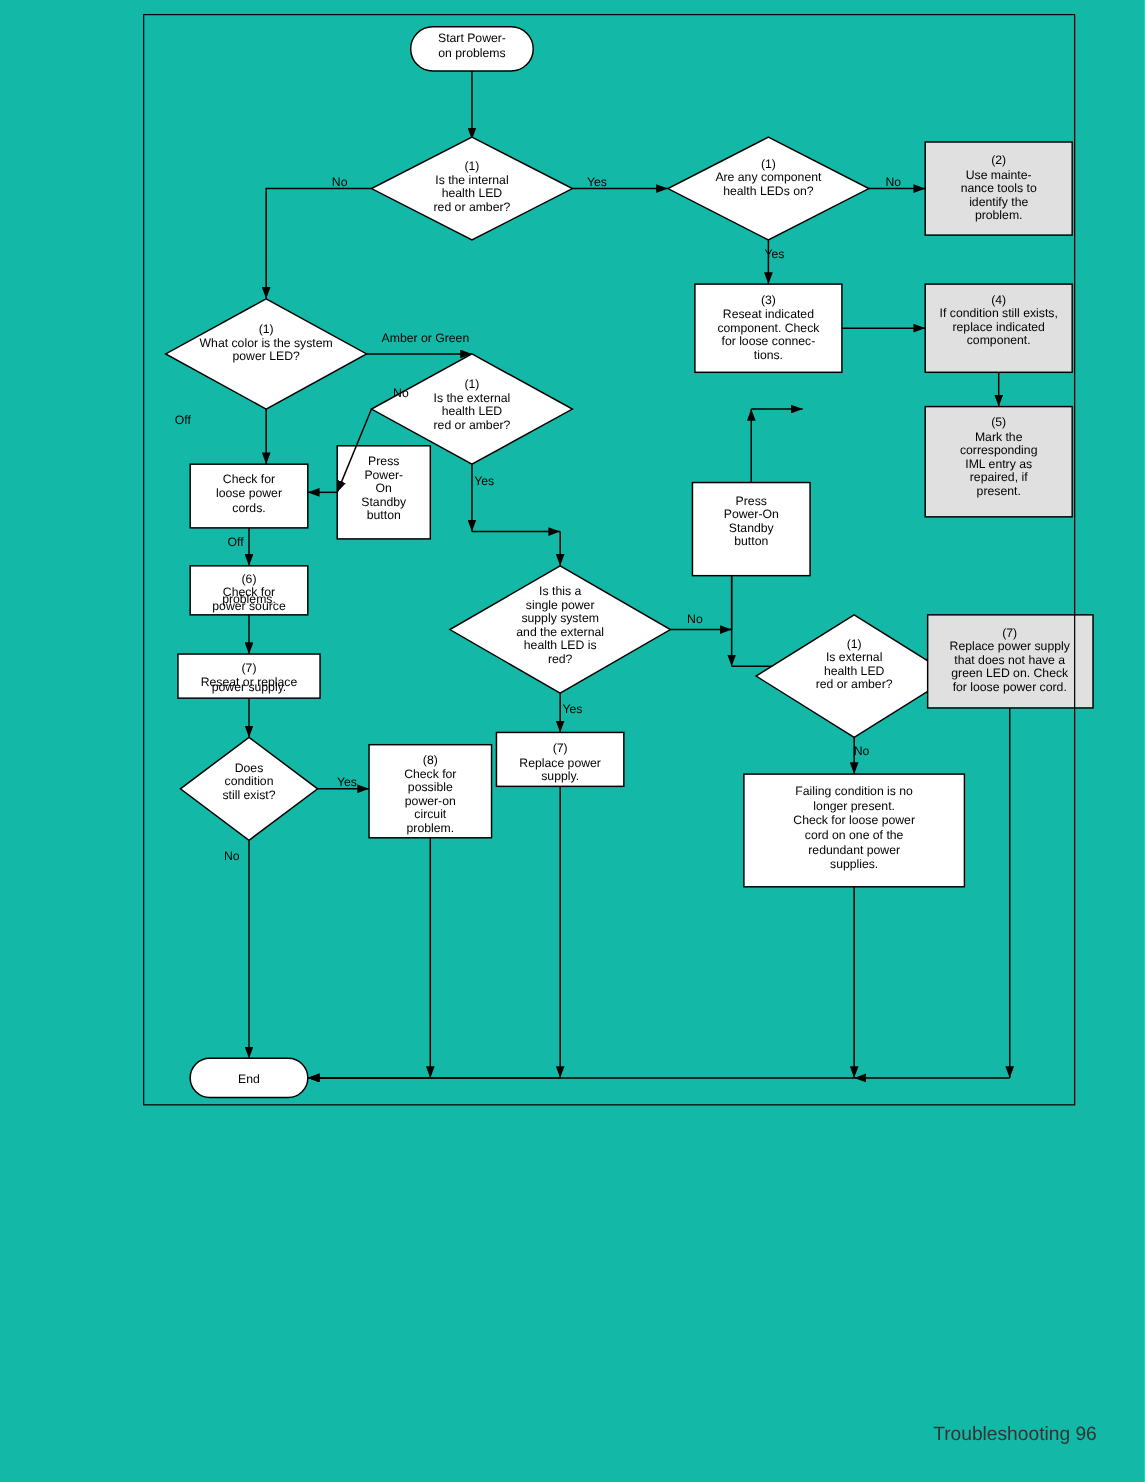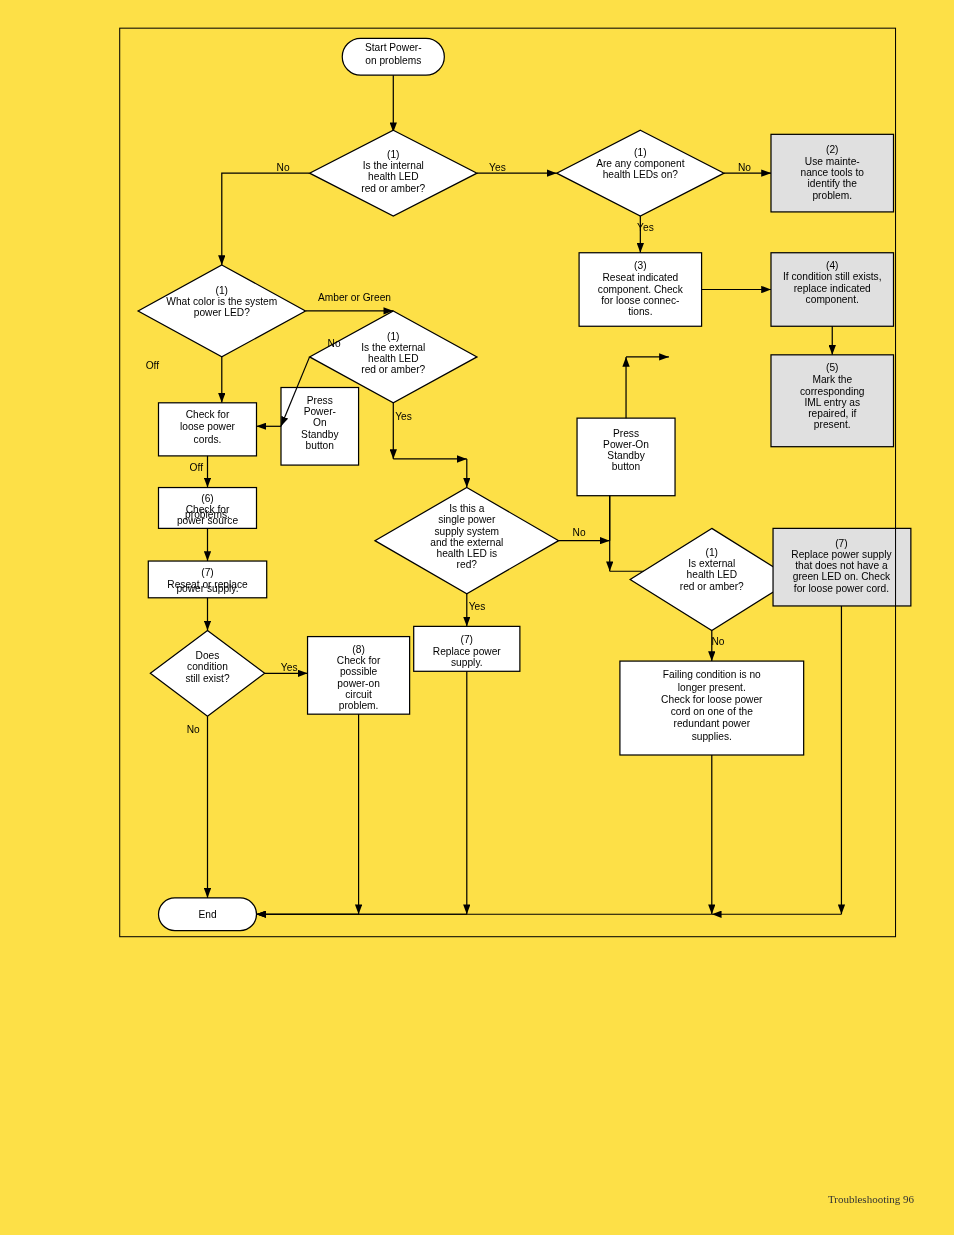--- a/index.html
+++ b/index.html
@@ -8,41 +8,40 @@
       font-family: Arial, Helvetica, sans-serif;
       font-size: 11px;
       color: #000;
       width: 954px;
       min-height: 1235px;
     }
     .page {
       width: 954px;
       min-height: 1235px;
       position: relative;
-      background: #fde047;
-      padding: 20px;
+      background: #14b8a6;
+      padding: 4px;
     }
     .diagram-container {
       position: relative;
       width: 900px;
       height: 980px;
       margin: 0 auto;
     }
     
     .flowchart-svg {
       width: 100%;
       height: 100%;
     }
     .footer {
       position: absolute;
       bottom: 30px;
       right: 40px;
-      font-size: 11px;
+      font-size: 16px;
       color: #333;
-      font-family: Liberation Serif, serif;
     }
   </style>
 </head>
 <body>
 
 <div class="page">
   <div class="diagram-container">
     <svg class="flowchart-svg" viewBox="0 0 860 960" xmlns="http://www.w3.org/2000/svg">
       <defs>
         <marker id="arrowhead" markerWidth="8" markerHeight="6" refX="8" refY="3" orient="auto">

